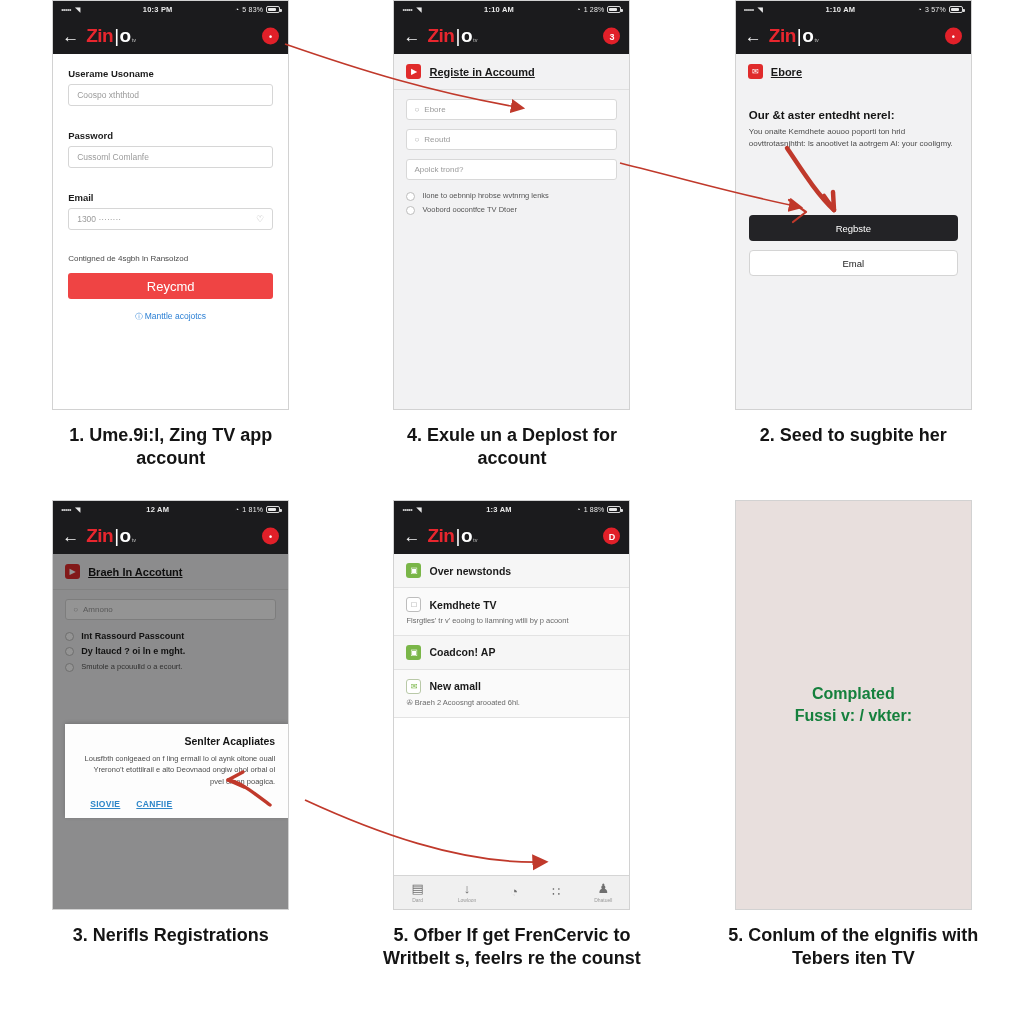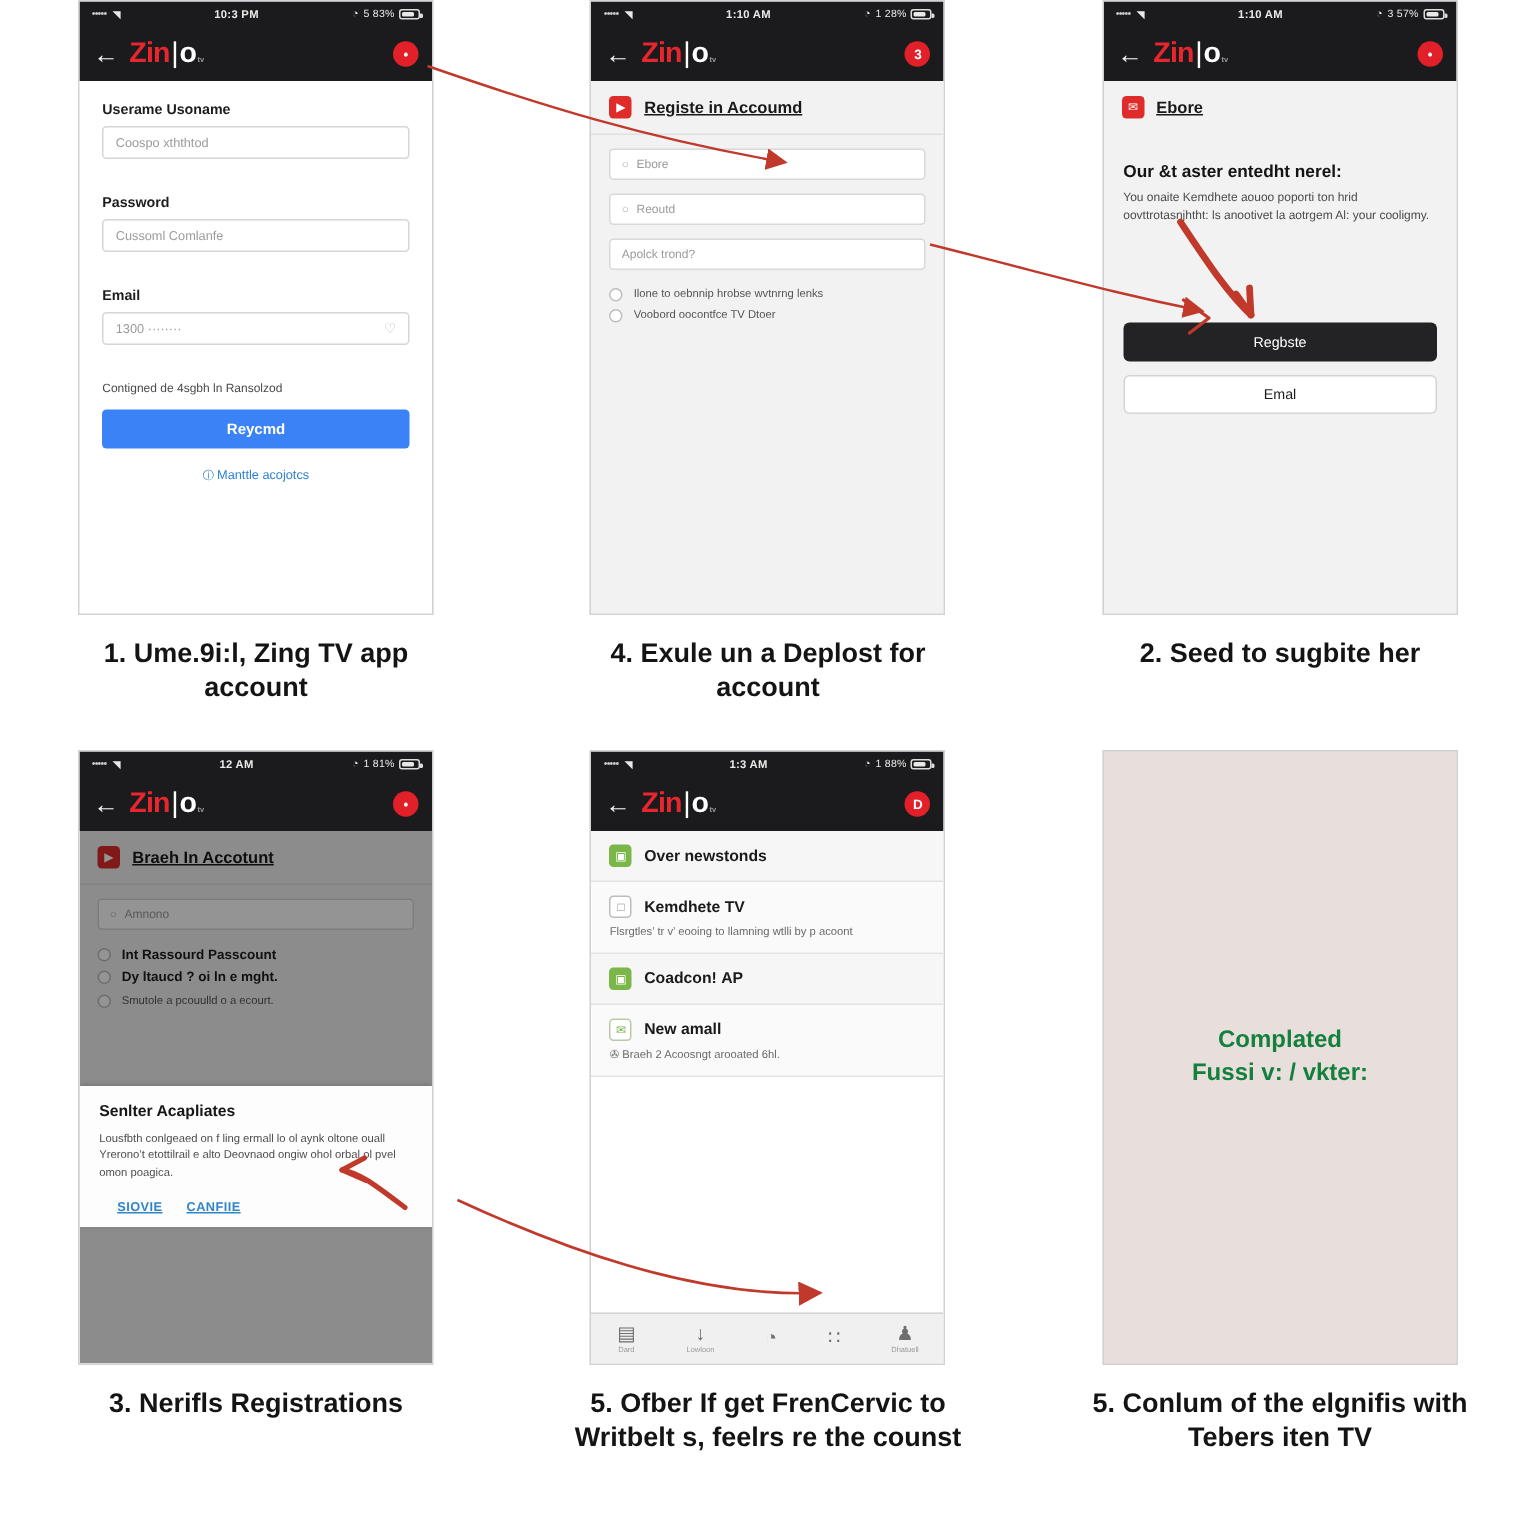--- a/index.html
+++ b/index.html
@@ -80,23 +80,23 @@
   .flabel { font-size: 9.5px; font-weight: bold; color: #1c1c1c; margin-bottom: 5px; }
   .finput {
     height: 22px; border: 1px solid #d6d6d6; border-radius: 3px; background: #fff;
     display: flex; align-items: center; padding: 0 8px;
     font-size: 8.5px; color: #9b9b9b; margin-bottom: 24px;
   }
   .finput .val { flex: 1; }
   .finput .eye { color: #b5b5b5; font-size: 9px; }
   .hint { font-size: 8px; color: #4a4a4a; margin: 1px 0 10px 0; }
   .btn-dark {
-    height: 26px; background: #3b82f6; border-radius: 3px; color: #fff;
+    height: 26px; background: #ef4444; border-radius: 3px; color: #fff;
     display: flex; align-items: center; justify-content: center;
-    font-size: 10px; font-weight: bold;
+    font-size: 13px; font-weight: normal;
   }
   .link-center {
     margin-top: 12px; text-align: center; font-size: 8.5px; color: #2a7fd4;
   }
   .link-center .ic { font-size: 7.5px; margin-right: 2px; }
 
   
   .sec-head {
     display: flex; align-items: center; gap: 8px;
     padding: 10px 12px; border-bottom: 1px solid #e0e0e0; background: #f2f2f3;
@@ -143,23 +143,24 @@
   }
   .p-btn-light {
     height: 26px; background: #fff; border: 1px solid #d4d4d4; border-radius: 4px;
     color: #1b1b1b; display: flex; align-items: center; justify-content: center;
     font-size: 9.5px;
   }
 
   
   .dim { position: absolute; inset: 0; background: rgba(0,0,0,.42); }
   .alert {
-    position: absolute; left: 0; right: 0; top: 170px;
+    position: absolute; left: 12px; right: 0; top: 170px;
     background: #fdfdfd; padding: 11px 13px 9px 13px;
     box-shadow: 0 -1px 4px rgba(0,0,0,.18);
+    text-align: right;
   }
   .alert-title { font-size: 10.5px; font-weight: bold; color: #161616; margin-bottom: 6px; }
   .alert-text { font-size: 7.5px; color: #4d4d4d; line-height: 1.5; }
   .alert-btns { display: flex; gap: 16px; margin-top: 12px; padding: 0 12px; }
   .alert-btn {
     font-size: 8.5px; color: #2e86c8; font-weight: bold; text-decoration: underline;
     letter-spacing: .3px;
   }
 
   

